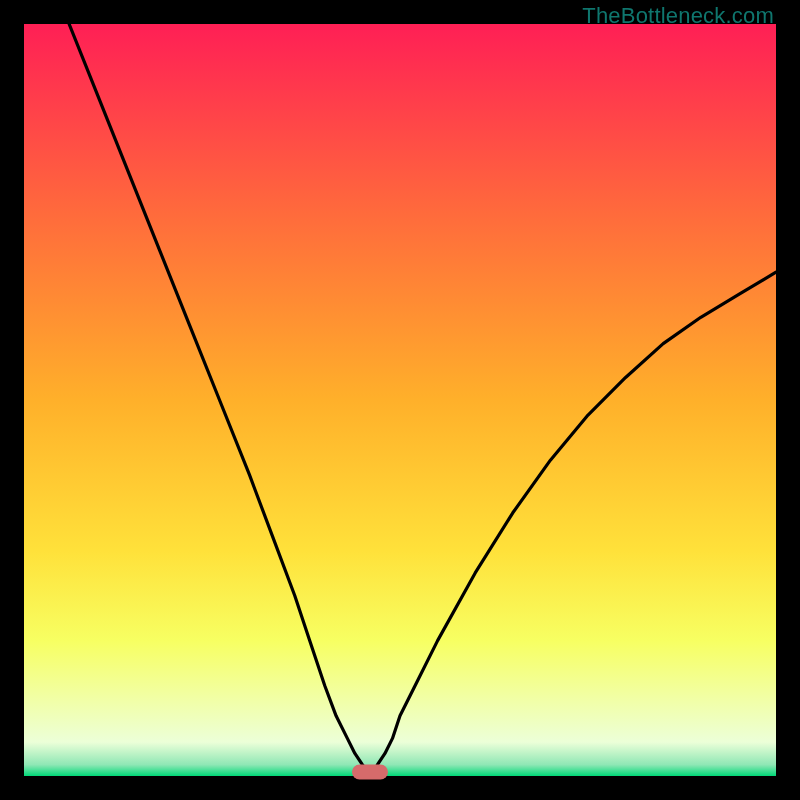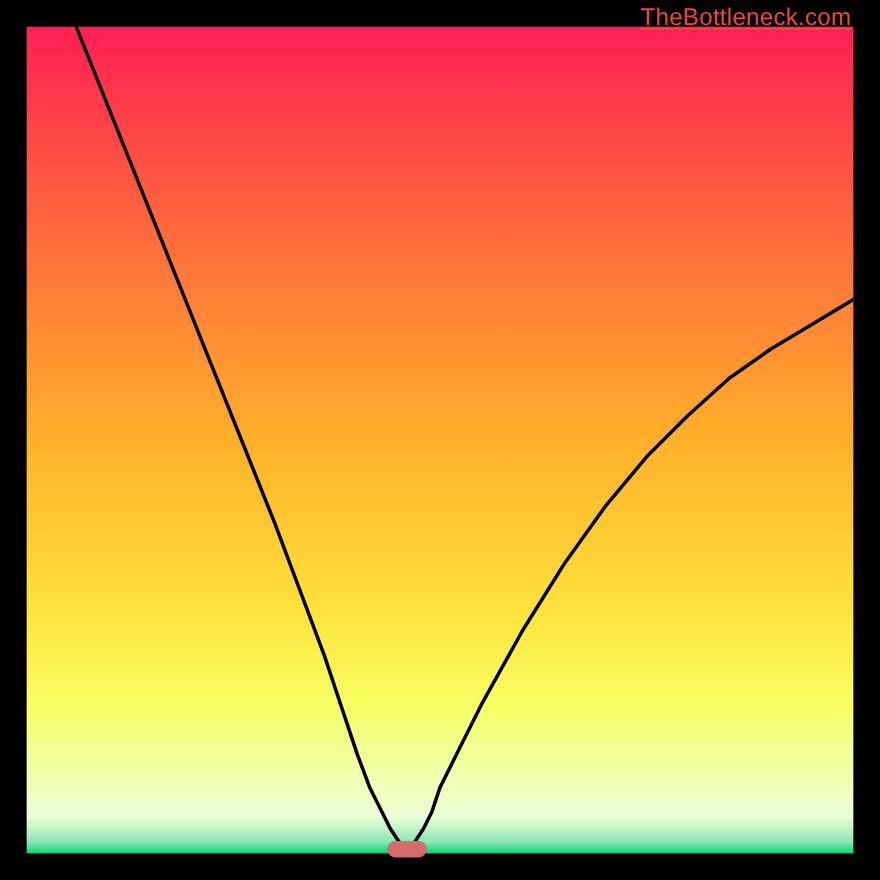--- a/index.html
+++ b/index.html
@@ -20,25 +20,24 @@
     background: #000;
   }
   .gradient {
     position: absolute;
     inset: 0;
   }
   .watermark {
     position: absolute;
     top: 3px;
     right: 26px;
-    color: #ef4444;
+    color: #0f766e;
     font-size: 22px;
     letter-spacing: 0.2px;
     font-weight: 500;
-    text-decoration: underline;
   }
   svg.curve {
     position: absolute;
     inset: 0;
   }
   .marker {
     position: absolute;
     width: 36px;
     height: 15px;
     background: #d66b6b;

